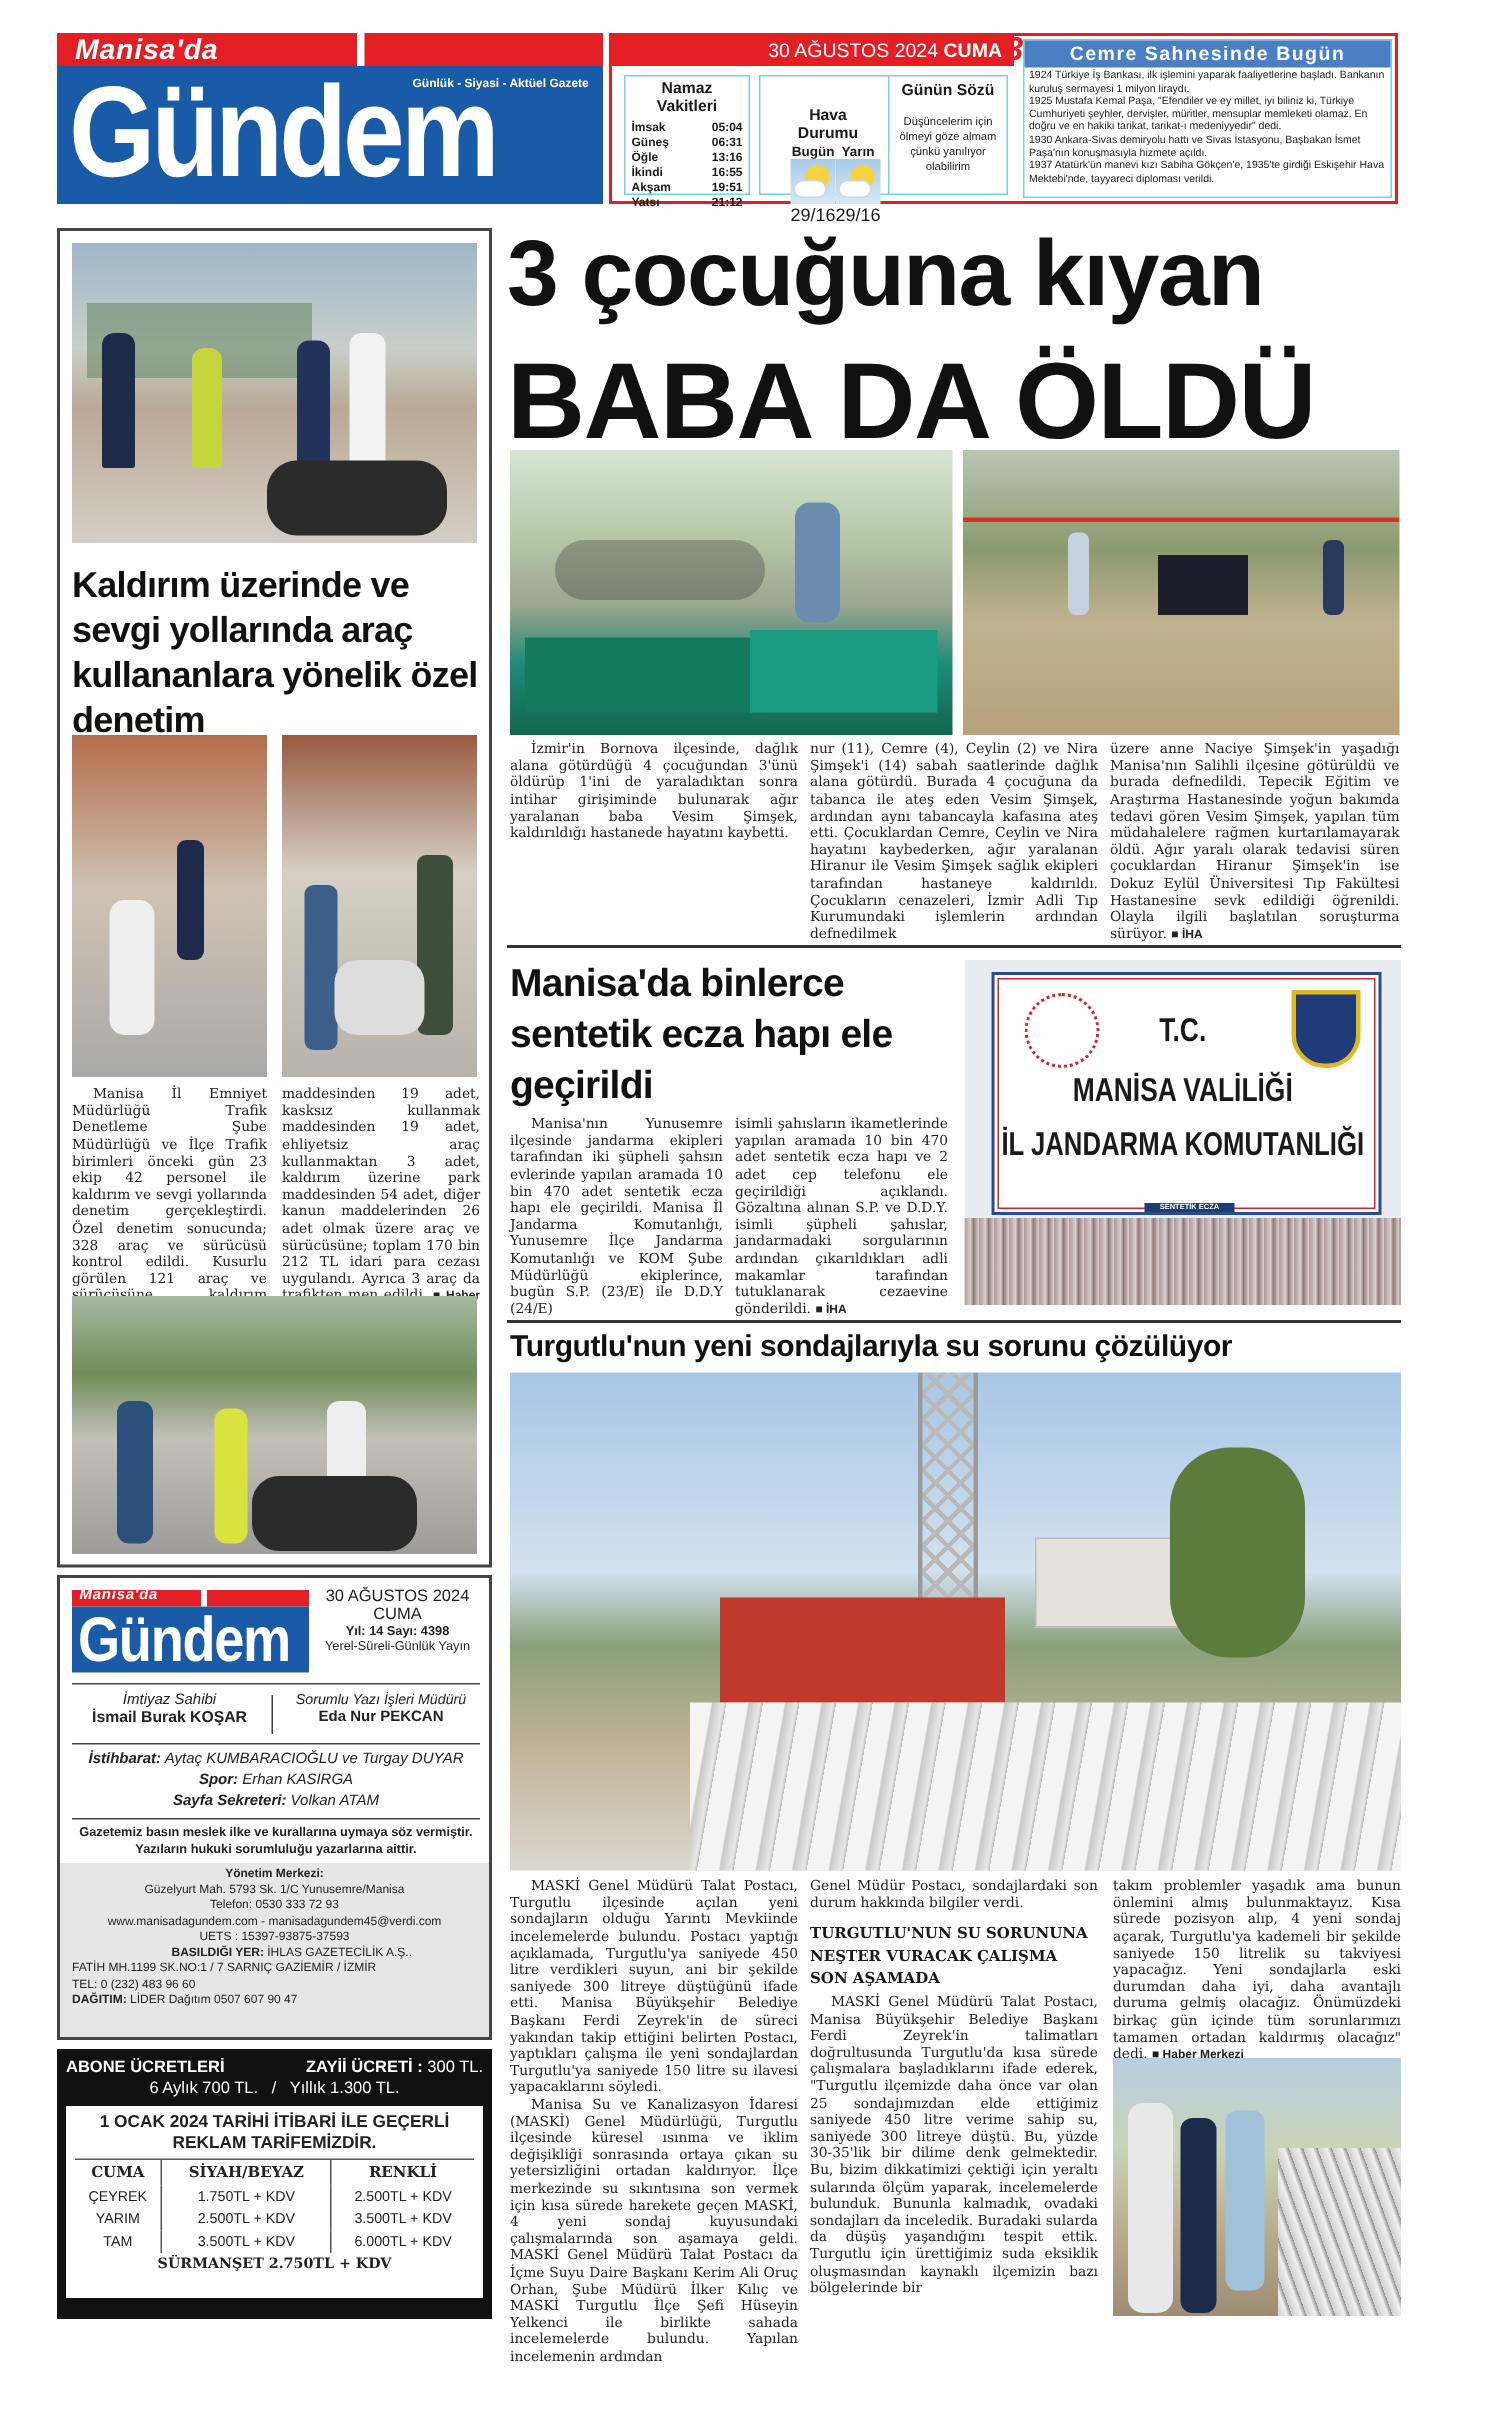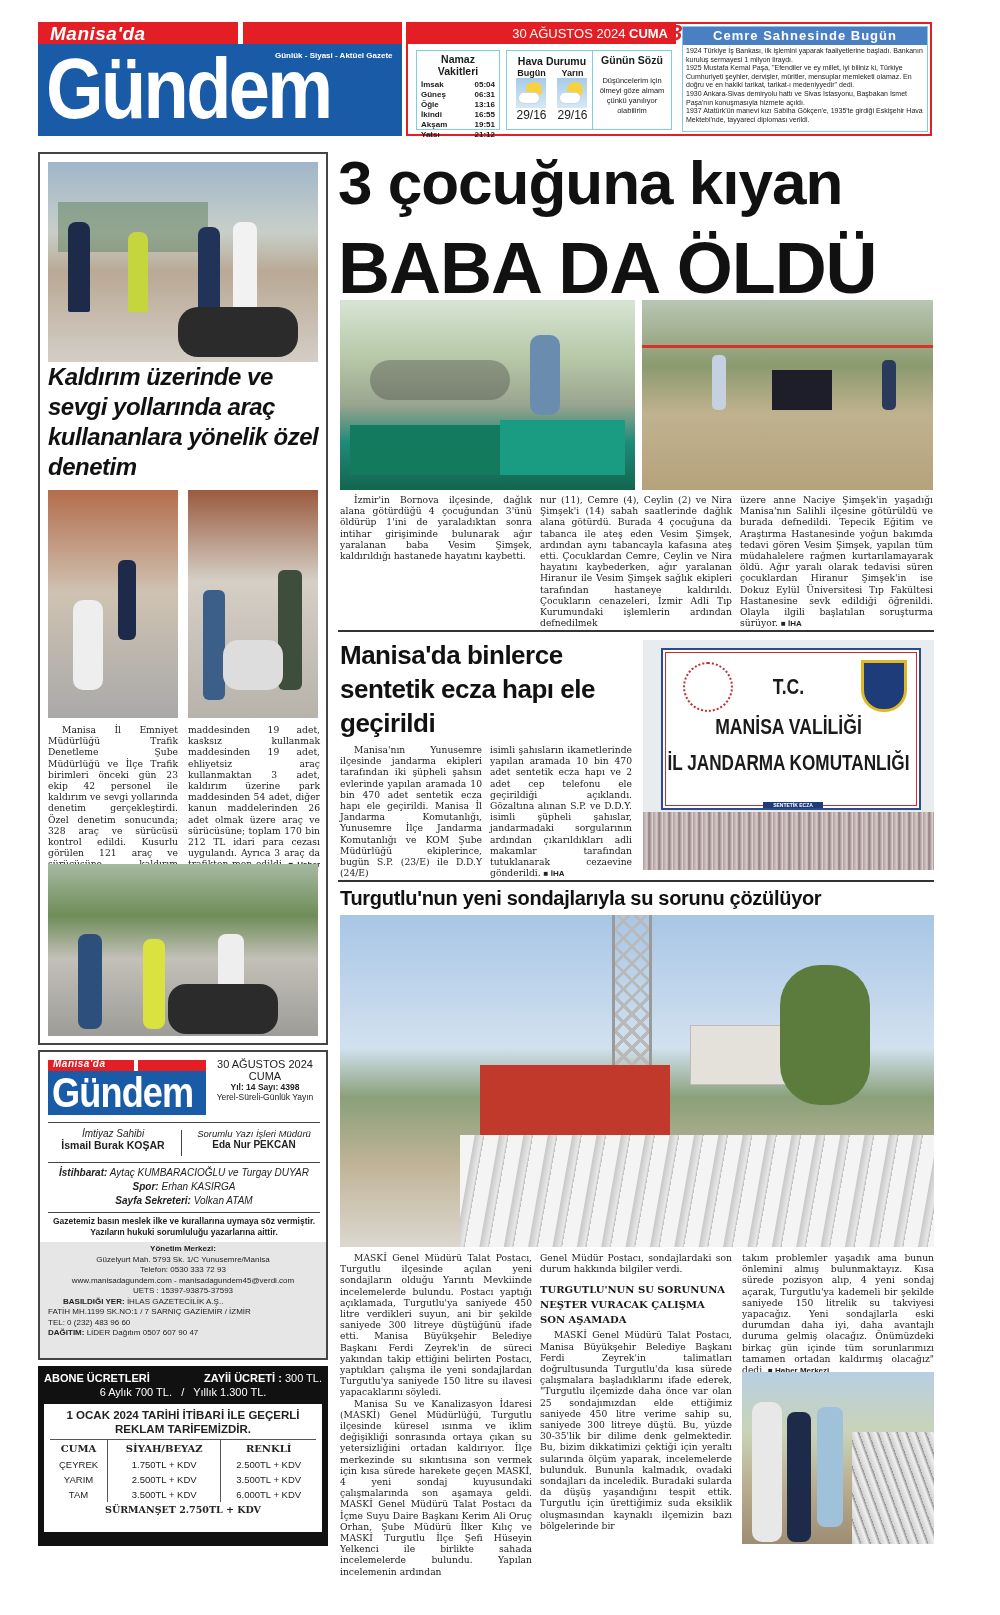--- a/index.html
+++ b/index.html
@@ -88,21 +88,21 @@
           <span>Akşam</span>
           <span>19:51</span>
         </div>
         <div class="prayer-row">
           <span>Yatsı</span>
           <span>21:12</span>
         </div>
       </div>
   </div>
 
-  <div class="abs mini-panel" style="left:98px;top:26px;width:92px;height:80px;padding:4px;">
+  <div class="abs mini-panel" style="left:98px;top:26px;width:92px;height:80px;padding:20px;">
     <div class="mini-title">Hava Durumu</div>
     <div style="display:flex;justify-content:space-around;margin-top:1px;">
       <div style="text-align:center;">
         <div style="font-size:9px;font-weight:700;">Bugün</div>
         <div class="weather-icon">
             <div class="sun"></div>
             <div class="cloud"></div>
           </div>
         <div style="font-size:12px;">29/16</div>
       </div>
@@ -135,21 +135,21 @@
 
 <div class="abs frame" style="left:38px;top:152px;width:290px;height:893px;border-width:2px;border-color:#444;">
   <div class="abs photo" style="left:8px;top:8px;width:270px;height:200px;background:linear-gradient(180deg,#9fb6c9 0%,#c8cfc9 35%,#b9a995 55%,#d4cec6 100%);">
     <div class="abs" style="left:10px;top:40px;width:150px;height:50px;background:#6e8a6a;opacity:0.6;"></div>
     <div class="abs" style="left:20px;top:60px;width:22px;height:90px;background:#1e2a4a;border-radius:8px 8px 2px 2px;"></div>
     <div class="abs" style="left:80px;top:70px;width:20px;height:80px;background:#c5d53e;border-radius:8px 8px 2px 2px;"></div>
     <div class="abs" style="left:150px;top:65px;width:22px;height:85px;background:#22335a;border-radius:8px 8px 2px 2px;"></div>
     <div class="abs" style="left:185px;top:60px;width:24px;height:90px;background:#f2f2f2;border-radius:8px 8px 2px 2px;"></div>
     <div class="abs" style="left:130px;top:145px;width:120px;height:50px;background:#2b2b2b;border-radius:20px;"></div>
   </div>
-  <div class="abs hl-side" style="left:8px;top:208px;width:275px;font-style:italic;">Kaldırım üzerinde ve sevgi yollarında araç kullananlara yönelik özel denetim</div>
+  <div class="abs hl-side" style="left:8px;top:222px;width:275px;">Kaldırım üzerinde ve sevgi yollarında araç kullananlara yönelik özel denetim</div>
   <div class="abs photo" style="left:8px;top:336px;width:130px;height:228px;background:linear-gradient(180deg,#b46d4c 0%,#cfc2b2 45%,#a9a9a9 100%);">
     <div class="abs" style="left:25px;top:110px;width:30px;height:90px;background:#eee;border-radius:10px;"></div>
     <div class="abs" style="left:70px;top:70px;width:18px;height:80px;background:#1e2a4a;border-radius:6px;"></div>
   </div>
   <div class="abs photo" style="left:148px;top:336px;width:130px;height:228px;background:linear-gradient(180deg,#9a5a3e 0%,#d5cfc6 40%,#b7b2aa 100%);">
     <div class="abs" style="left:15px;top:100px;width:22px;height:110px;background:#3c5f8a;border-radius:6px;"></div>
     <div class="abs" style="left:90px;top:80px;width:24px;height:120px;background:#3d4f3c;border-radius:6px;"></div>
     <div class="abs" style="left:35px;top:150px;width:60px;height:50px;background:#ddd;border-radius:15px;"></div>
   </div>
   <div class="abs body-text" style="left:8px;top:570px;width:130px;">
@@ -275,21 +275,21 @@
     <div><b>Sayfa Sekreteri:</b> <span>Volkan ATAM</span></div>
   </div>
   <div class="abs rule" style="left:8px;top:160px;width:272px;"></div>
   <div class="abs imp-text" style="left:10px;top:164px;width:268px;text-align:center;font-size:8.5px;font-weight:700;line-height:11px;">Gazetemiz basın meslek ilke ve kurallarına uymaya söz vermiştir. Yazıların hukuki sorumluluğu yazarlarına aittir.</div>
   <div class="abs imp-text" style="left:0;top:190px;width:286px;height:116px;background:#e6e6e6;text-align:center;font-size:8px;line-height:10.5px;padding-top:2px;">
     <div style="font-weight:700;">Yönetim Merkezi:</div>
     <div>Güzelyurt Mah. 5793 Sk. 1/C Yunusemre/Manisa</div>
     <div>Telefon: 0530 333 72 93</div>
     <div>www.manisadagundem.com - manisadagundem45@verdi.com</div>
     <div>UETS : 15397-93875-37593</div>
-    <div style="text-align:left;padding-left:23px;"><b>BASILDIĞI YER:</b> <span>İHLAS GAZETECİLİK A.Ş..</span></div>
+    <div style="text-align:center;padding-left:23px;"><b>BASILDIĞI YER:</b> <span>İHLAS GAZETECİLİK A.Ş..</span></div>
     <div style="text-align:left;padding-left:8px;">FATİH MH.1199 SK.NO:1 / 7 SARNIÇ GAZİEMİR / İZMİR</div>
     <div style="text-align:left;padding-left:8px;">TEL: 0 (232) 483 96 60</div>
     <div style="text-align:left;padding-left:8px;"><b>DAĞITIM:</b> <span>LİDER Dağıtım 0507 607 90 47</span></div>
   </div>
 </div>
 
 <div class="abs abone" style="left:38px;top:1366px;width:290px;height:180px;padding:6px;">
   <div style="display:flex;justify-content:space-between;font-size:11px;">
     <b>ABONE ÜCRETLERİ</b>
     <span><b>ZAYİİ ÜCRETİ :</b> <span>300 TL.</span></span>

